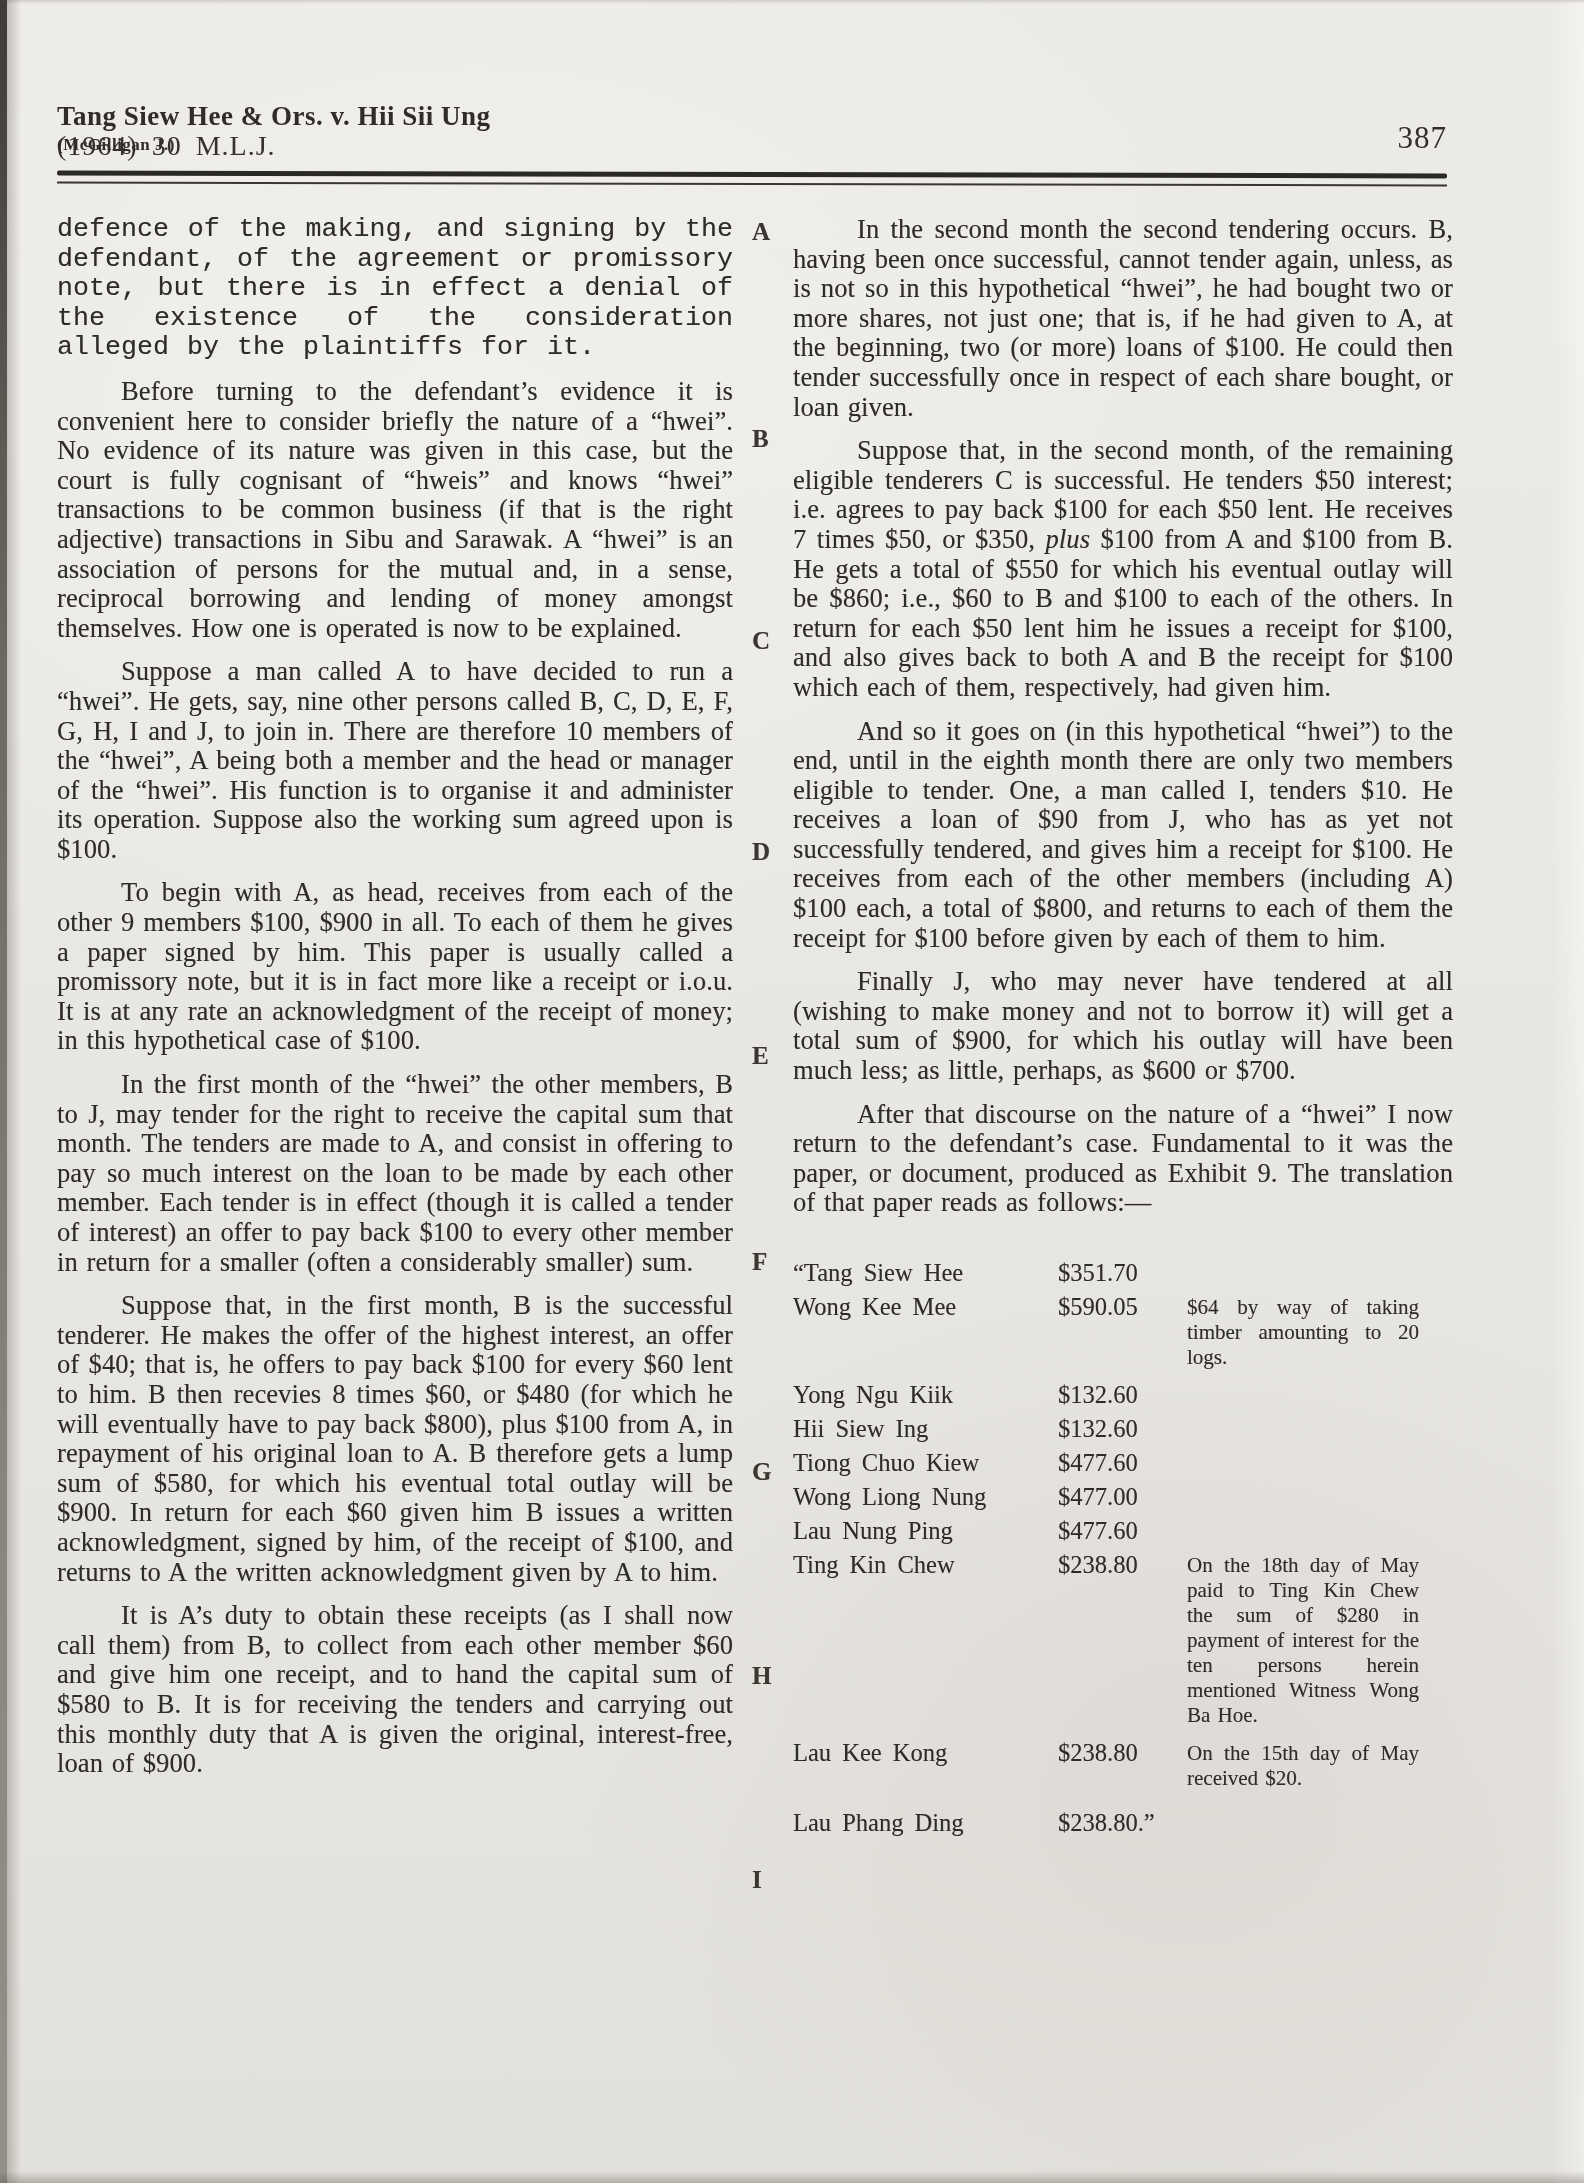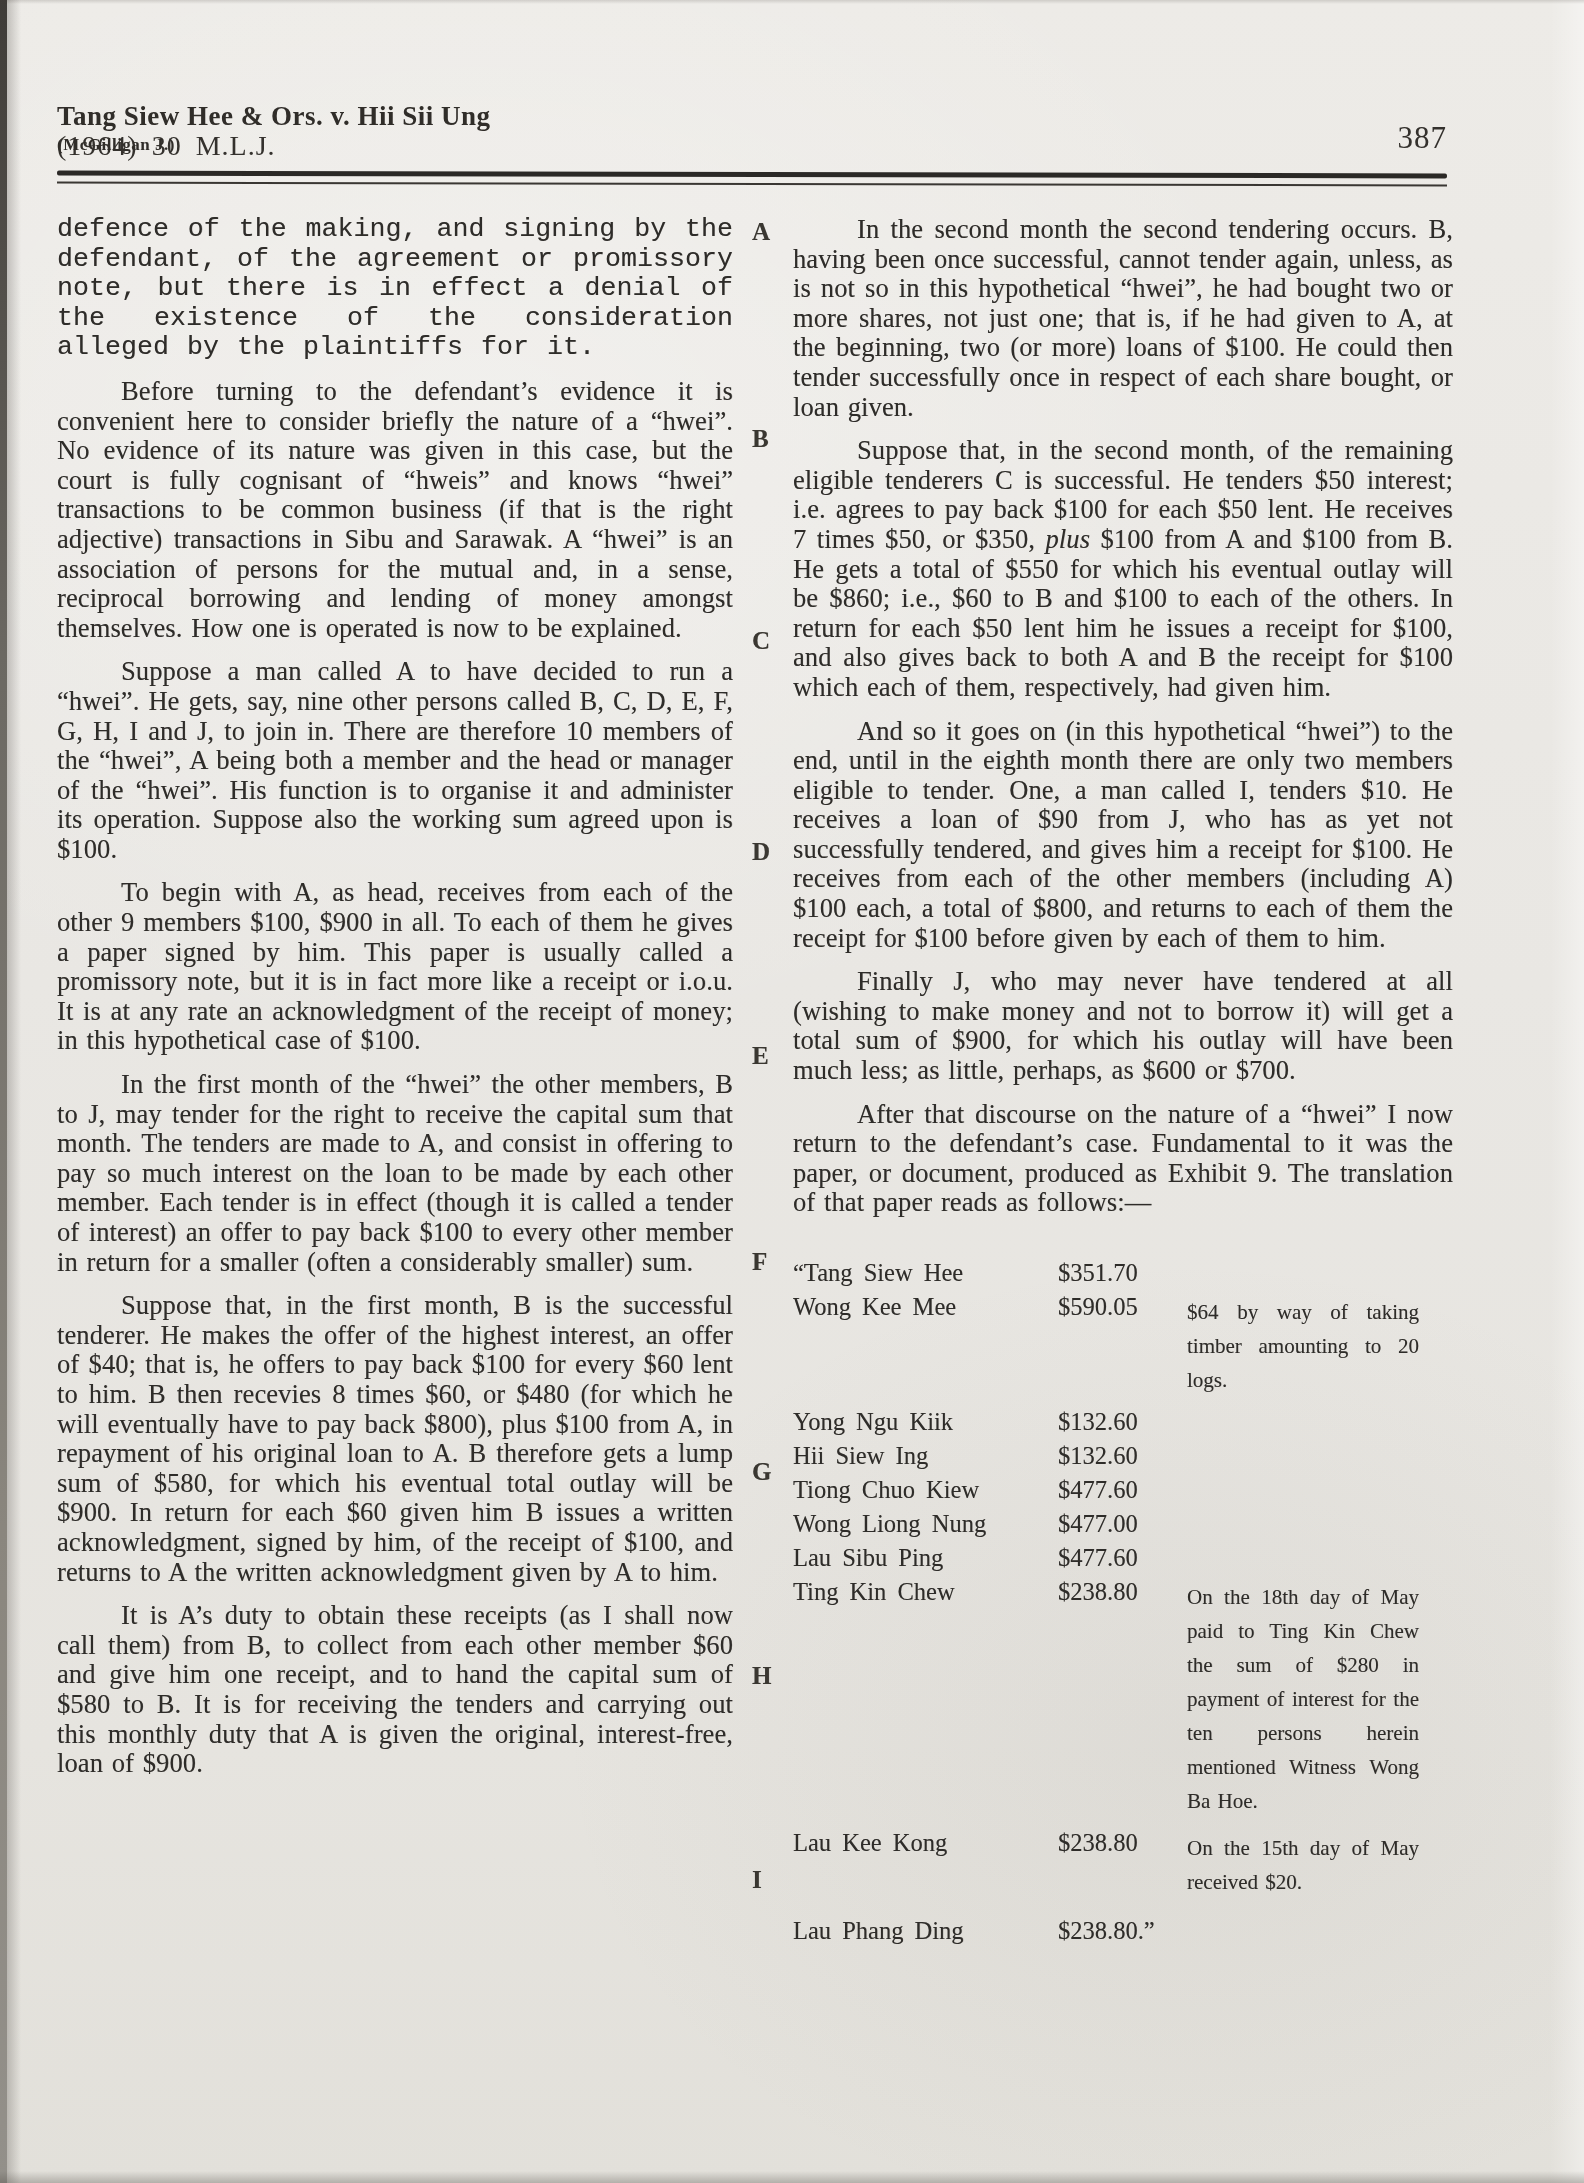--- a/index.html
+++ b/index.html
@@ -78,21 +78,21 @@
     position:absolute; left:752px; width:30px;
     font-size:25px; font-weight:bold; color:#3a3731;
     text-shadow:0.3px 0.3px 0.4px rgba(46,44,41,0.4);
   }
 
   .exhibit-table { margin-top:40px; }
   .t-row { display:flex; align-items:flex-start; margin-top:4px;
            text-shadow:0.3px 0.3px 0.4px rgba(46,44,41,0.3); }
   .t-name   { width:265px; font-size:24.5px; line-height:30px; word-spacing:5px; }
   .t-amount { width:129px; font-size:24.5px; line-height:30px; }
-  .t-note   { width:232px; font-size:21px; line-height:34px;
+  .t-note   { width:232px; font-size:21px; line-height:25px;
               text-align:justify; word-spacing:2px; padding-top:3px; }
   .gap-md { margin-top:10px; }
   .gap-lg { margin-top:17px; }
 </style>
 </head>
 <body>
 
 <div class="page">
 
   <div class="edge-left"></div>
@@ -165,21 +165,21 @@
         <div class="t-name">Tiong Chuo Kiew</div>
         <div class="t-amount">$477.60</div>
         <div class="t-note"></div>
       </div>
       <div class="t-row">
         <div class="t-name">Wong Liong Nung</div>
         <div class="t-amount">$477.00</div>
         <div class="t-note"></div>
       </div>
       <div class="t-row">
-        <div class="t-name">Lau Sibu Ping</div>
+        <div class="t-name">Lau Nung Ping</div>
         <div class="t-amount">$477.60</div>
         <div class="t-note"></div>
       </div>
       <div class="t-row">
         <div class="t-name">Ting Kin Chew</div>
         <div class="t-amount">$238.80</div>
         <div class="t-note">On the 18th day of May paid to Ting Kin Chew the sum of $280 in payment of interest for the ten persons herein mentioned Witness Wong Ba Hoe.</div>
       </div>
       <div class="t-row gap-md">
         <div class="t-name">Lau Kee Kong</div>

